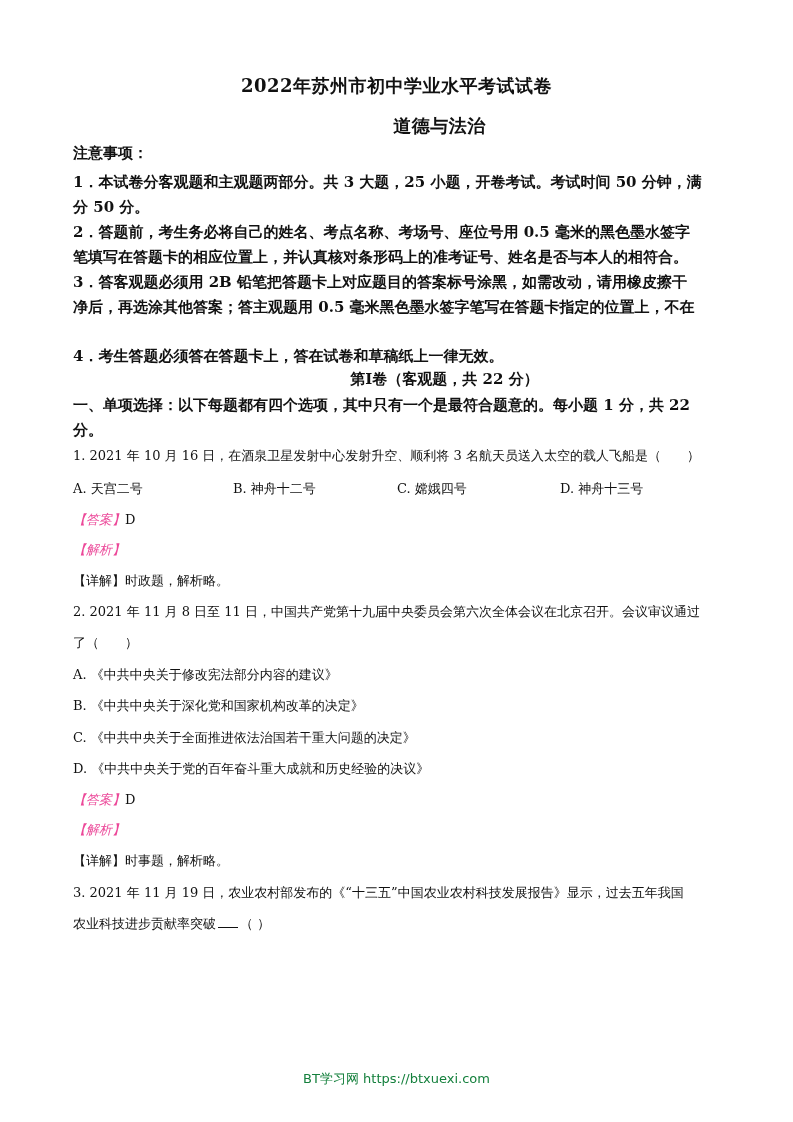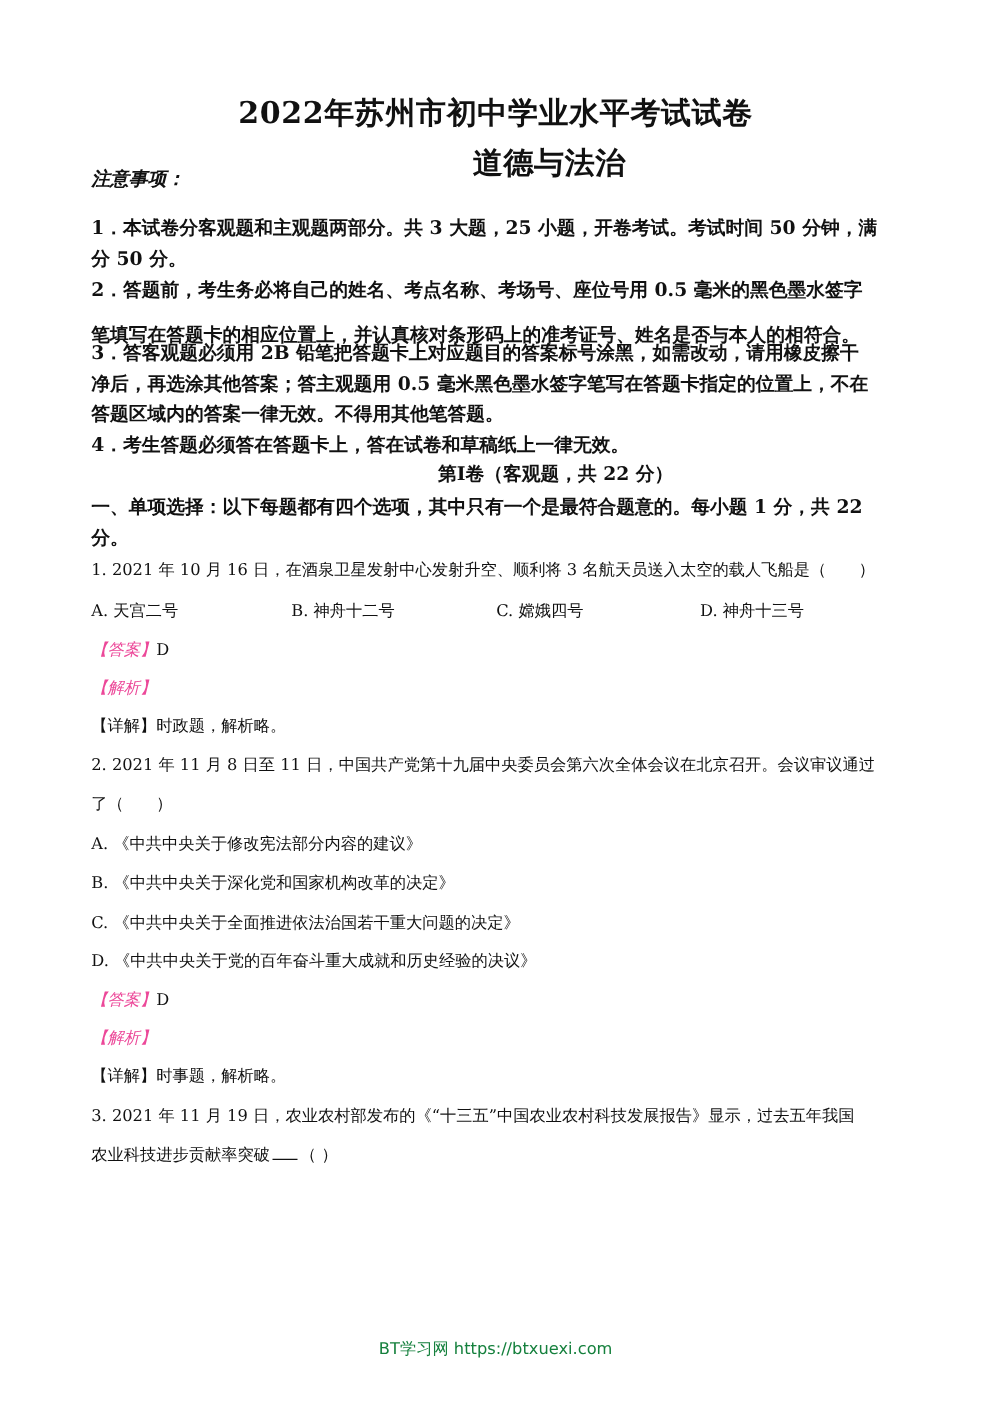--- a/index.html
+++ b/index.html
@@ -18,21 +18,21 @@
     .page {
       position: absolute;
       left: 0; top: 0;
       width: 793px; height: 1122px;
     }
     .title {
       position: absolute;
       left: 0; width: 793px;
       text-align: center;
       font-weight: bold;
-      font-size: 24px;
+      font-size: 18px;
       letter-spacing: 0.5px;
     }
     .title.main { top: 74px; }
     .title.sub { top: 114px; padding-left: 43px; }
 
     .line {
       position: absolute;
       left: 73px;
       white-space: nowrap;
     }
@@ -76,28 +76,27 @@
     }
   </style>
 </head>
 <body>
 
 <div class="page">
 
   <div class="title main">2022年苏州市初中学业水平考试试卷</div>
   <div class="title sub">道德与法治</div>
 
-  <div class="line bold" style="top:134px;font-style:italic;">注意事项：</div>
+  <div class="line bold" style="top:144px;">注意事项：</div>
   <div class="line bold" style="top:173px;">1．本试卷分客观题和主观题两部分。共 3 大题，25 小题，开卷考试。考试时间 50 分钟，满</div>
   <div class="line bold" style="top:198px;">分 50 分。</div>
   <div class="line bold" style="top:223px;">2．答题前，考生务必将自己的姓名、考点名称、考场号、座位号用 0.5 毫米的黑色墨水签字</div>
-  <div class="line bold" style="top:248px;margin-top:11px;">笔填写在答题卡的相应位置上，并认真核对条形码上的准考证号、姓名是否与本人的相符合。</div>
+  <div class="line bold" style="top:248px;">笔填写在答题卡的相应位置上，并认真核对条形码上的准考证号、姓名是否与本人的相符合。</div>
   <div class="line bold" style="top:273px;">3．答客观题必须用 2B 铅笔把答题卡上对应题目的答案标号涂黑，如需改动，请用橡皮擦干</div>
   <div class="line bold" style="top:298px;">净后，再选涂其他答案；答主观题用 0.5 毫米黑色墨水签字笔写在答题卡指定的位置上，不在</div>
-  <div class="line bold" style="top:322px;">答题区域内的答案一律无效。不得用其他笔答题。</div>
   <div class="line bold" style="top:347px;">4．考生答题必须答在答题卡上，答在试卷和草稿纸上一律无效。</div>
 
   <div class="line bold center" style="top:370px;">第Ⅰ卷（客观题，共 22 分）</div>
   <div class="line bold" style="top:396px;">一、单项选择：以下每题都有四个选项，其中只有一个是最符合题意的。每小题 1 分，共 22</div>
   <div class="line bold" style="top:421px;">分。</div>
 
   <div>
     <div class="line normal" style="top:447px;">1. 2021 年 10 月 16 日，在酒泉卫星发射中心发射升空、顺利将 3 名航天员送入太空的载人飞船是（　　）</div>
     <div class="opt" style="left:73px; top:480px;">A. 天宫二号</div>
     <div class="opt" style="left:233px; top:480px;">B. 神舟十二号</div>

